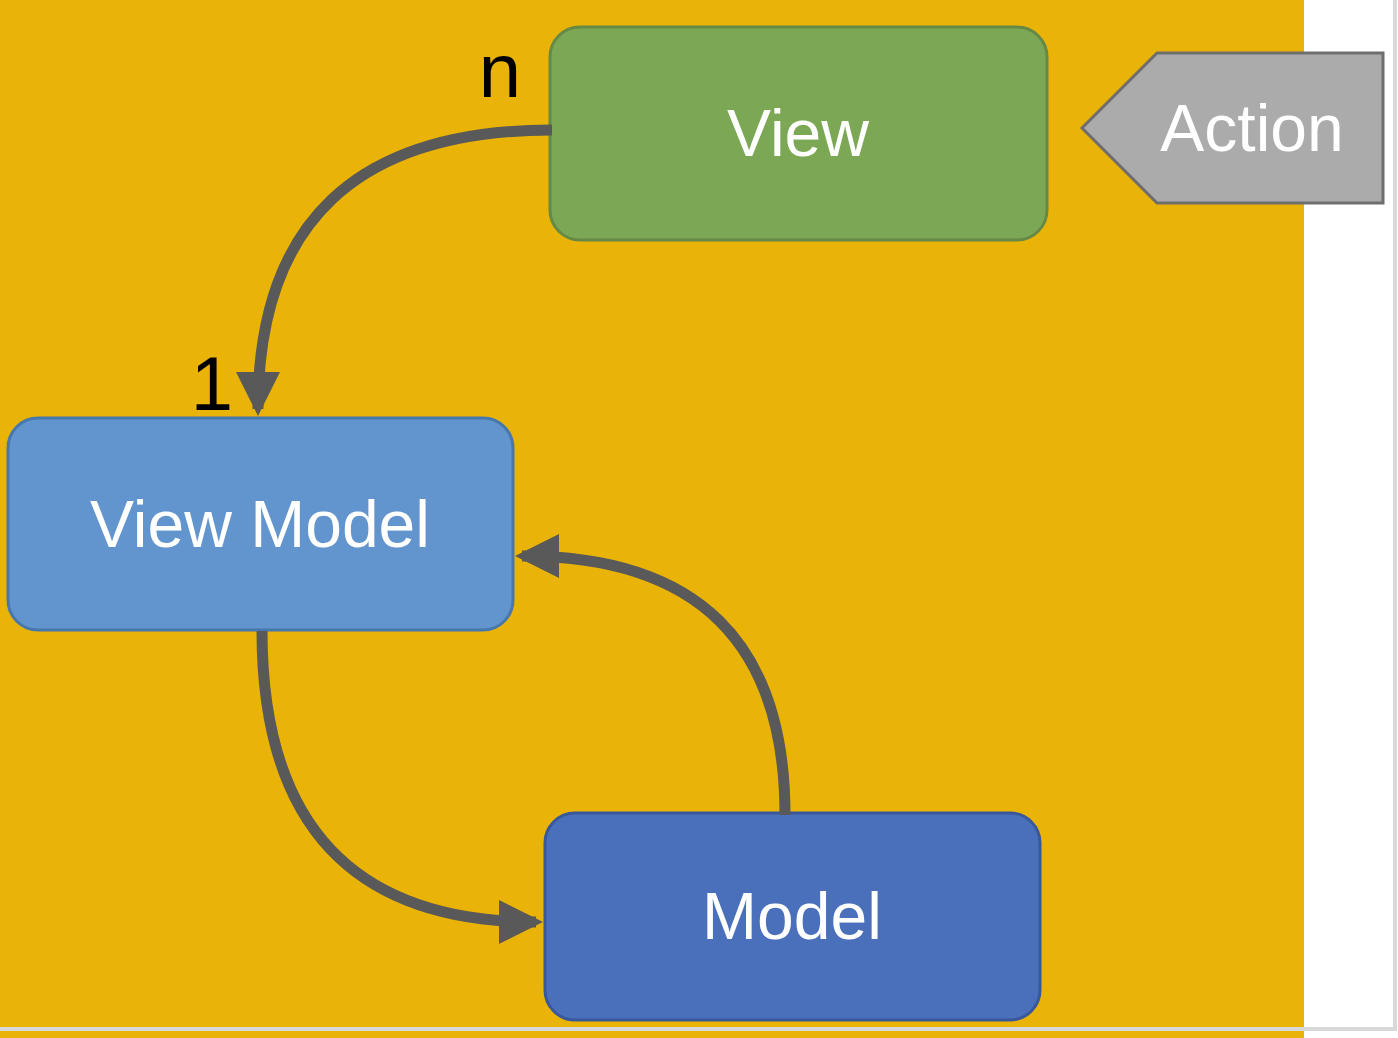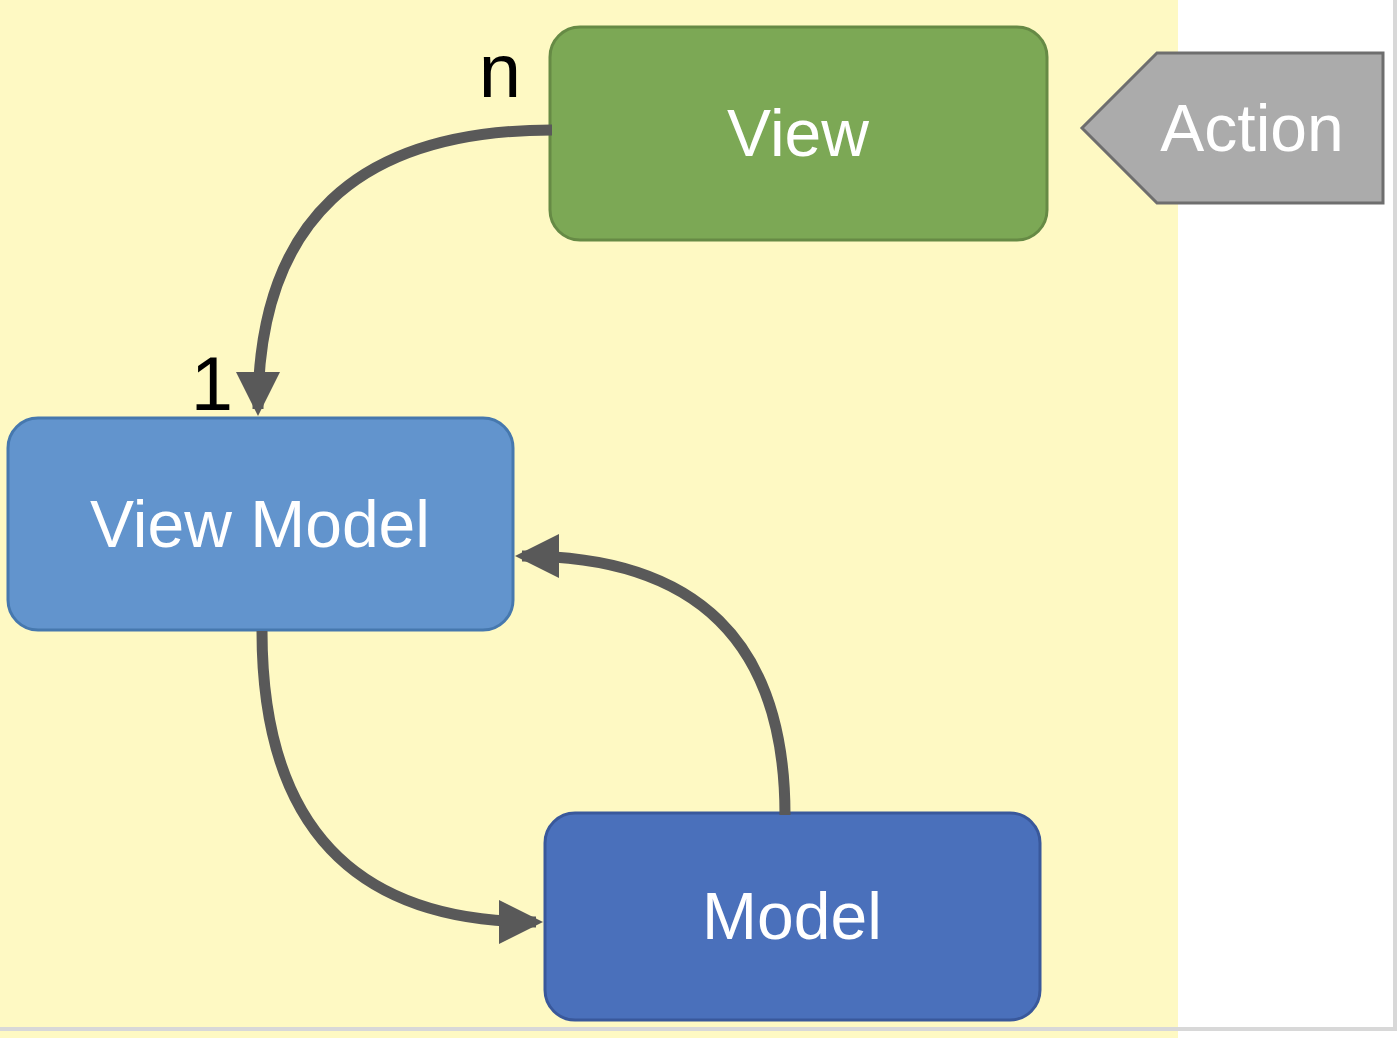--- a/index.html
+++ b/index.html
@@ -5,23 +5,23 @@
   html, body {
     margin: 0;
     padding: 0;
     background: #ffffff;
     width: 1398px;
     height: 1038px;
     overflow: hidden;
   }
   .canvas-wrap {
     position: relative;
-    width: 1178px;
+    width: 1304px;
     height: 1038px;
-    background: #fef9c3;
+    background: #eab308;
   }
   svg { display: block; }
   .node-label {
     font-family: "Liberation Sans", "DejaVu Sans", sans-serif;
     font-size: 66px;
     font-weight: 400;
   }
   .mult-label {
     font-family: "Liberation Sans", "DejaVu Sans", sans-serif;
     font-size: 76px;

